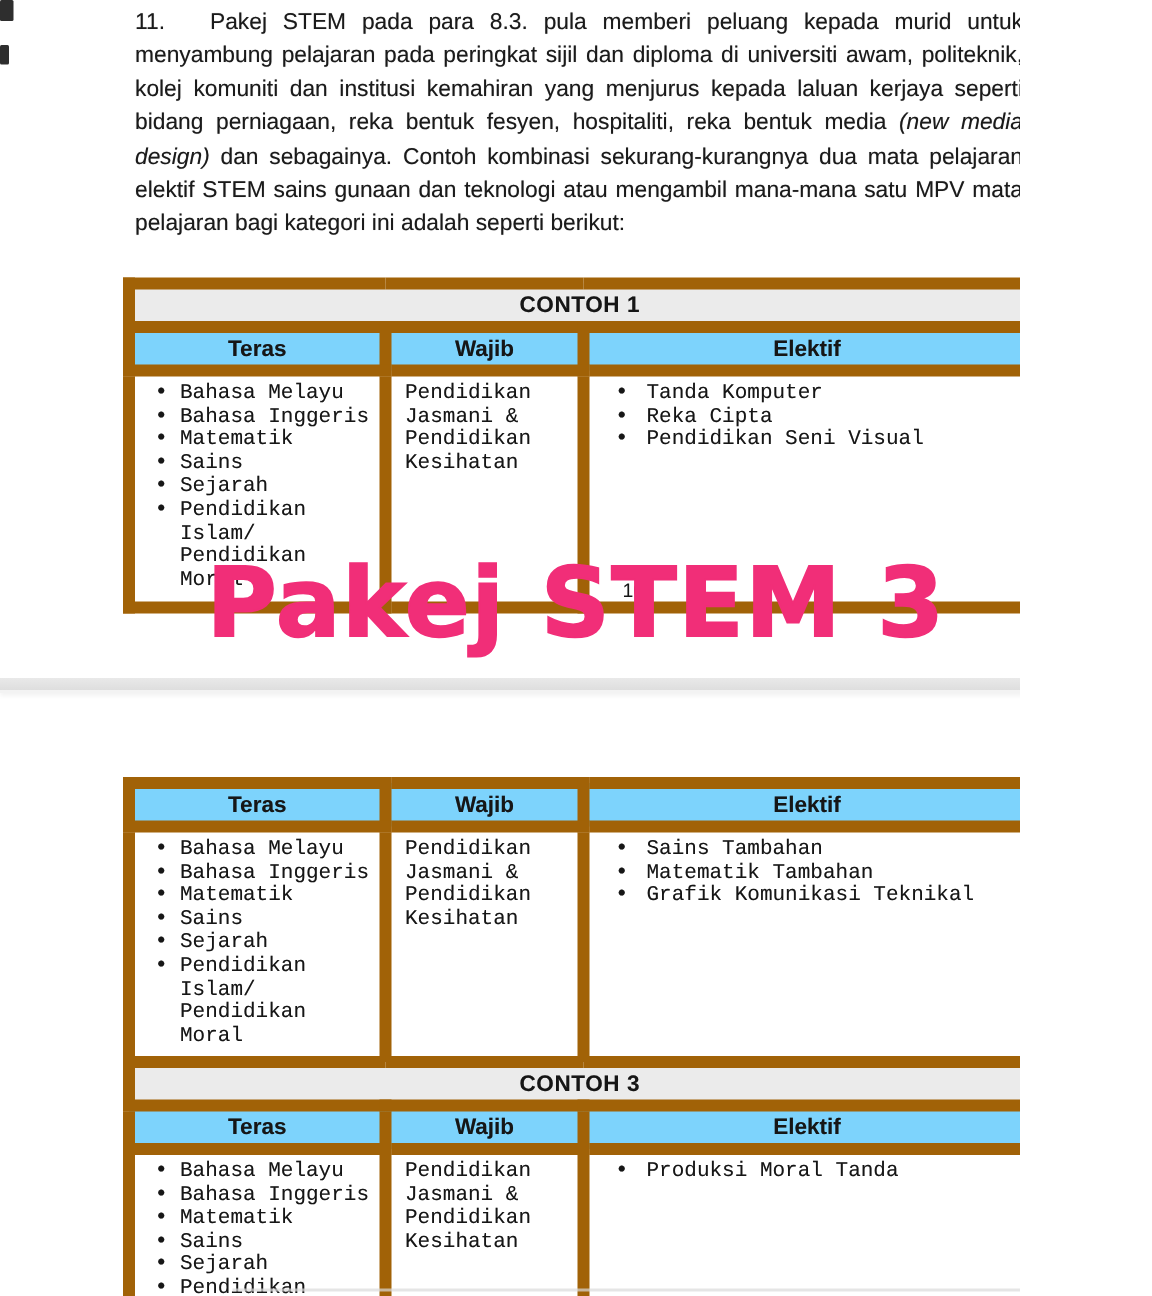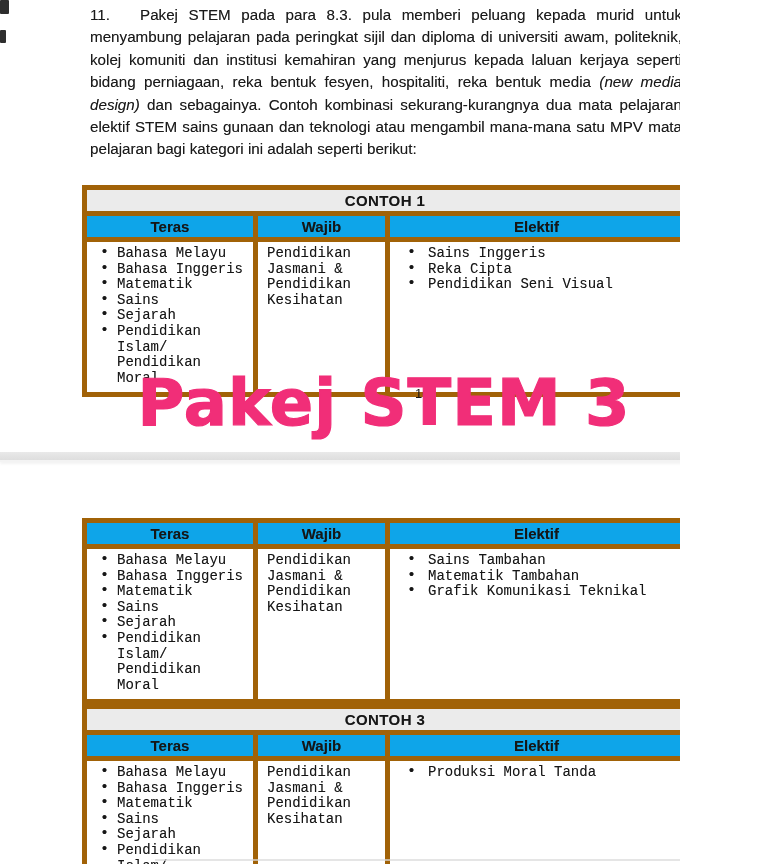--- a/index.html
+++ b/index.html
@@ -39,31 +39,31 @@
     border-collapse:collapse;
     table-layout:fixed;
     font-size:14px;
     color:#161616;
     text-shadow:0 0 .4px rgba(0,0,0,.35);
   }
   table.ctable col.c-teras{width:171px;}
   table.ctable col.c-wajib{width:132px;}
   table.ctable col.c-elektif{width:298px;}
   table.ctable th, table.ctable td{
-    border:5px solid #a16207;
+    border:8px solid #a16207;
   }
   th.ttl{
     background:#ebebeb;
     font-size:15px;font-weight:bold;
     text-align:center;
     height:19px;padding:1px 0;
     letter-spacing:.4px;
   }
   th.hdr{
-    background:#0ea5e9;
+    background:#7dd3fc;
     font-size:15px;font-weight:bold;
     text-align:center;
     height:19px;padding:1px 0;
   }
   td.cell{
     vertical-align:top;
     padding:4px 6px 6px 6px;
     line-height:15.6px;
     font-family:Liberation Mono, monospace;
   }
@@ -158,21 +158,21 @@
               <li>Bahasa Inggeris</li>
               <li>Matematik</li>
               <li>Sains</li>
               <li>Sejarah</li>
               <li>Pendidikan Islam/ Pendidikan Moral</li>
             </ul>
         </td>
         <td class="cell wajib-cell">Pendidikan Jasmani &amp; Pendidikan Kesihatan</td>
         <td class="cell elektif-cell">
           <ul class="blt">
-              <li>Sains Inggeris</li>
+              <li>Tanda Komputer</li>
               <li>Reka Cipta</li>
               <li>Pendidikan Seni Visual</li>
             </ul>
         </td>
       </tr>
     </tbody>
   </table>
 
   <span class="pg12">10</span>
   <h1 class="heading" style="color: rgb(241, 46, 120);">Pakej STEM 3</h1>

